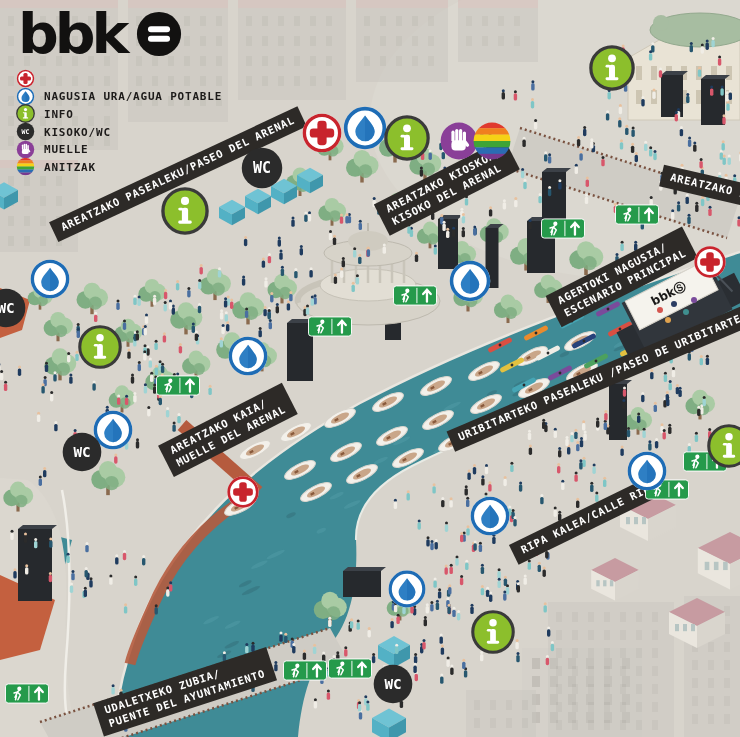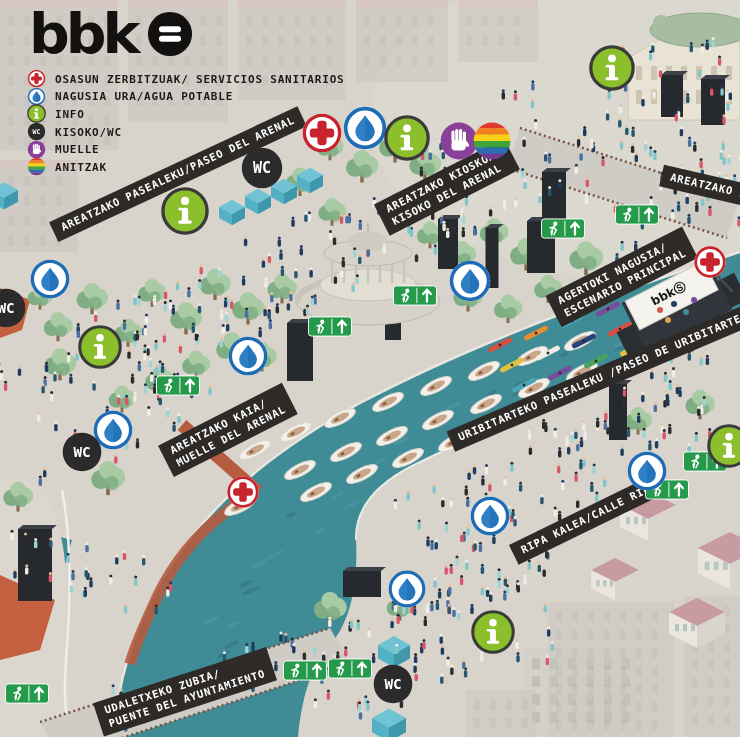--- a/index.html
+++ b/index.html
@@ -8,21 +8,21 @@
   .stage svg.base{position:absolute;left:0;top:0;z-index:1;}
   .layer{position:absolute;left:0;top:0;width:100%;height:100%;}
   .labels-layer{z-index:4;}
   .exits-layer{z-index:4;}
   .markers-layer{z-index:5;}
   .ribbon{position:absolute;background:#2d2a27;color:#fff;font-weight:bold;font-size:10.5px;
           line-height:1.3;letter-spacing:0.8px;padding:4px 9px;white-space:pre;
           transform-origin:center center;}
   .marker{position:absolute;}
   .exit-sign{position:absolute;}
-  .legend{position:absolute;left:27px;top:8px;z-index:10;}
+  .legend{position:absolute;left:16px;top:8px;z-index:10;}
   .logo{display:flex;align-items:center;gap:10px;margin:0 0 10px 2px;height:52px;}
   .logo-text{font-family:"DejaVu Sans",sans-serif;font-weight:bold;font-size:57px;
              letter-spacing:-4px;color:#121110;line-height:1;transform:scaleY(0.96);}
   .logo-mark{display:inline-block;margin-top:4px;}
   .legend-row{display:flex;align-items:center;gap:9px;height:17.6px;}
   .legend-icon{width:19px;height:19px;flex:0 0 19px;display:flex;}
   .legend-label{font-size:11px;font-weight:bold;letter-spacing:0.8px;color:#1d1b1a;
                 white-space:nowrap;padding-top:1px;}
 </style>
 </head>
@@ -3273,21 +3273,20 @@
     <div id="legend-items">
         <div class="legend-row">
           <span class="legend-icon">
             <svg width="19" height="19" viewBox="-50 -50 100 100">
               <circle r="46" fill="#fff"></circle>
               <circle r="42" fill="none" stroke="#c8242d" stroke-width="8"></circle>
     <rect x="-11" y="-29" width="22" height="58" rx="8" fill="#c8242d"></rect>
               <rect x="-29" y="-11" width="58" height="22" rx="8" fill="#c8242d"></rect>
             </svg>
           </span>
-          <span class="legend-label">OSASUN ZERBITZUAK/ SERVICIOS SANITARIOS</span>
         </div>
         <div class="legend-row">
           <span class="legend-icon">
             <svg width="19" height="19" viewBox="-50 -50 100 100">
               <circle r="46" fill="#fff"></circle>
               <circle r="42" fill="none" stroke="#1e6cb5" stroke-width="8"></circle>
     <path d="M 0 -27 C 10 -13, 21 -3, 21 8 A 21 21 0 1 1 -21 8 C -21 -3, -10 -13, 0 -27 Z" fill="#2e7fc4"></path>
     <path d="M 0 -27 C 10 -13, 21 -3, 21 8 A 21 21 0 0 1 0 29 Z" fill="#1e6cb5" opacity="0.55"></path>
             </svg>
           </span>

